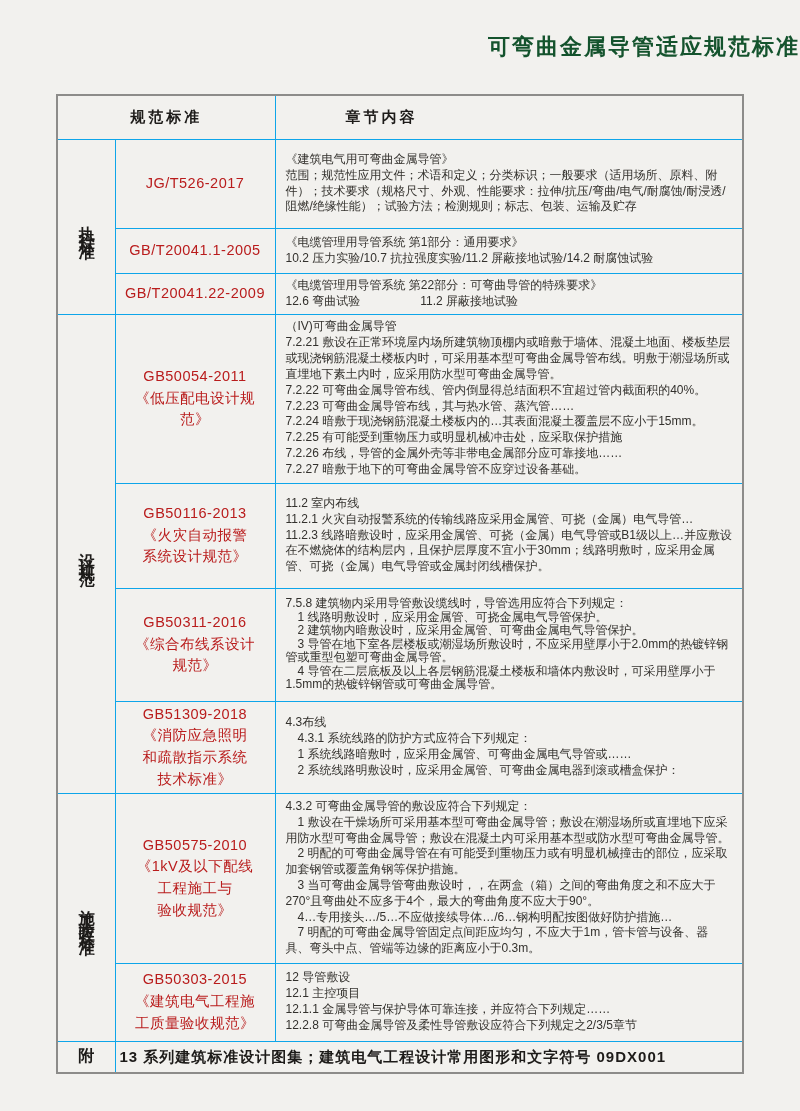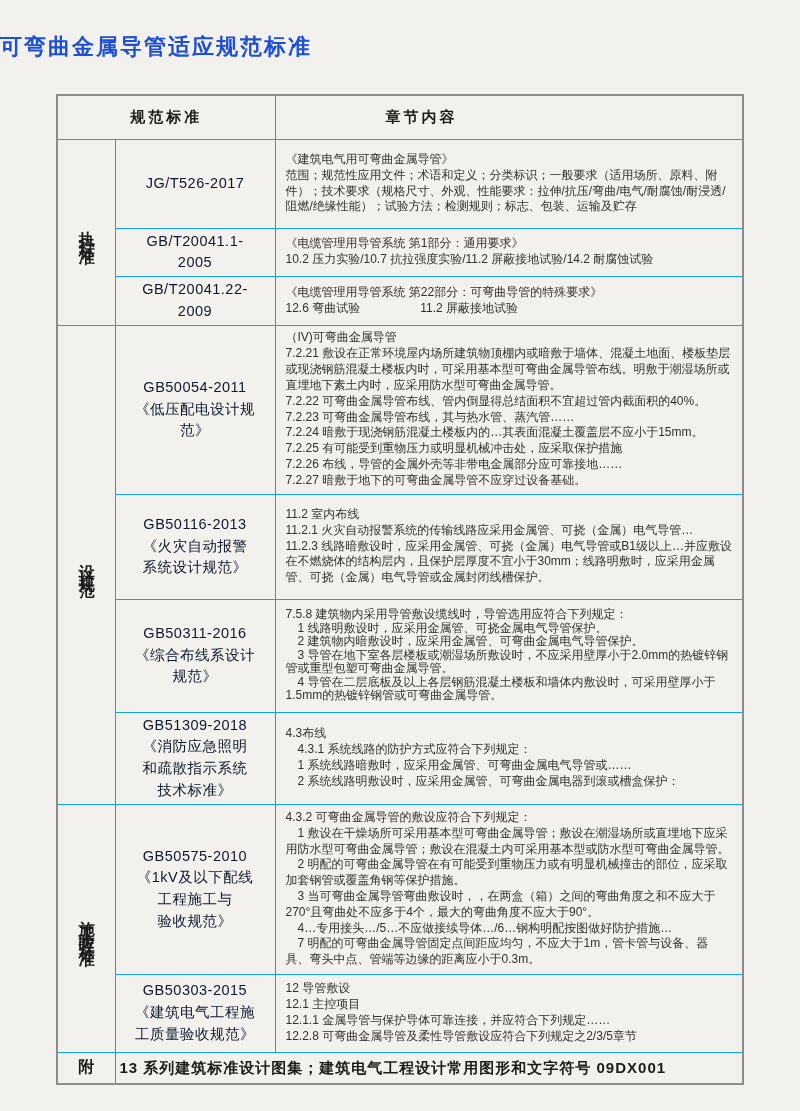--- a/index.html
+++ b/index.html
@@ -4,25 +4,25 @@
 <style>
   html,body{margin:0;padding:0;}
   body{
     width:800px;height:1111px;
     background:#f2f1ee;
     font-family:"Liberation Sans","DejaVu Sans",sans-serif;
     color:#2f2d2a;
     overflow:hidden;
   }
   .title{
-    text-align:left;
+    text-align:right;
     font-size:22px;
     font-weight:bold;
     letter-spacing:2px;
-    color:#1d4ed8;
+    color:#14532d;
     padding-top:32px;
     height:26px;
   }
   table.doc{
     border-collapse:collapse;
     table-layout:fixed;
     width:686px;
     margin:36px auto 0 auto;
     border:2px solid #8d8c8a;
   }
@@ -37,21 +37,21 @@
   th{
     font-size:15px;
     font-weight:bold;
     letter-spacing:3px;
     color:#1d1b19;
     text-align:center;
     padding:0;
   }
   th.th-content{
     text-align:left;
-    padding-left:110px;
+    padding-left:70px;
   }
   td.grp{
     text-align:center;
     padding:0;
   }
   .vlabel{
     writing-mode:vertical-rl;
     text-orientation:upright;
     display:inline-block;
     font-size:16px;
@@ -62,22 +62,22 @@
   .hlabel{
     font-size:16px;
     font-weight:bold;
     color:#1d1b19;
   }
   td.std{
     text-align:center;
     font-size:14.5px;
     line-height:1.5;
     white-space:pre-line;
-    color:#0f172a;
-    padding:2px 14px;
+    color:#b91c1c;
+    padding:2px 7px;
     letter-spacing:0.5px;
   }
   td.content{
     font-size:12px;
     line-height:1.32;
     white-space:pre-line;
     text-align:left;
     padding:4px 10px;
     color:#33312d;
   }

